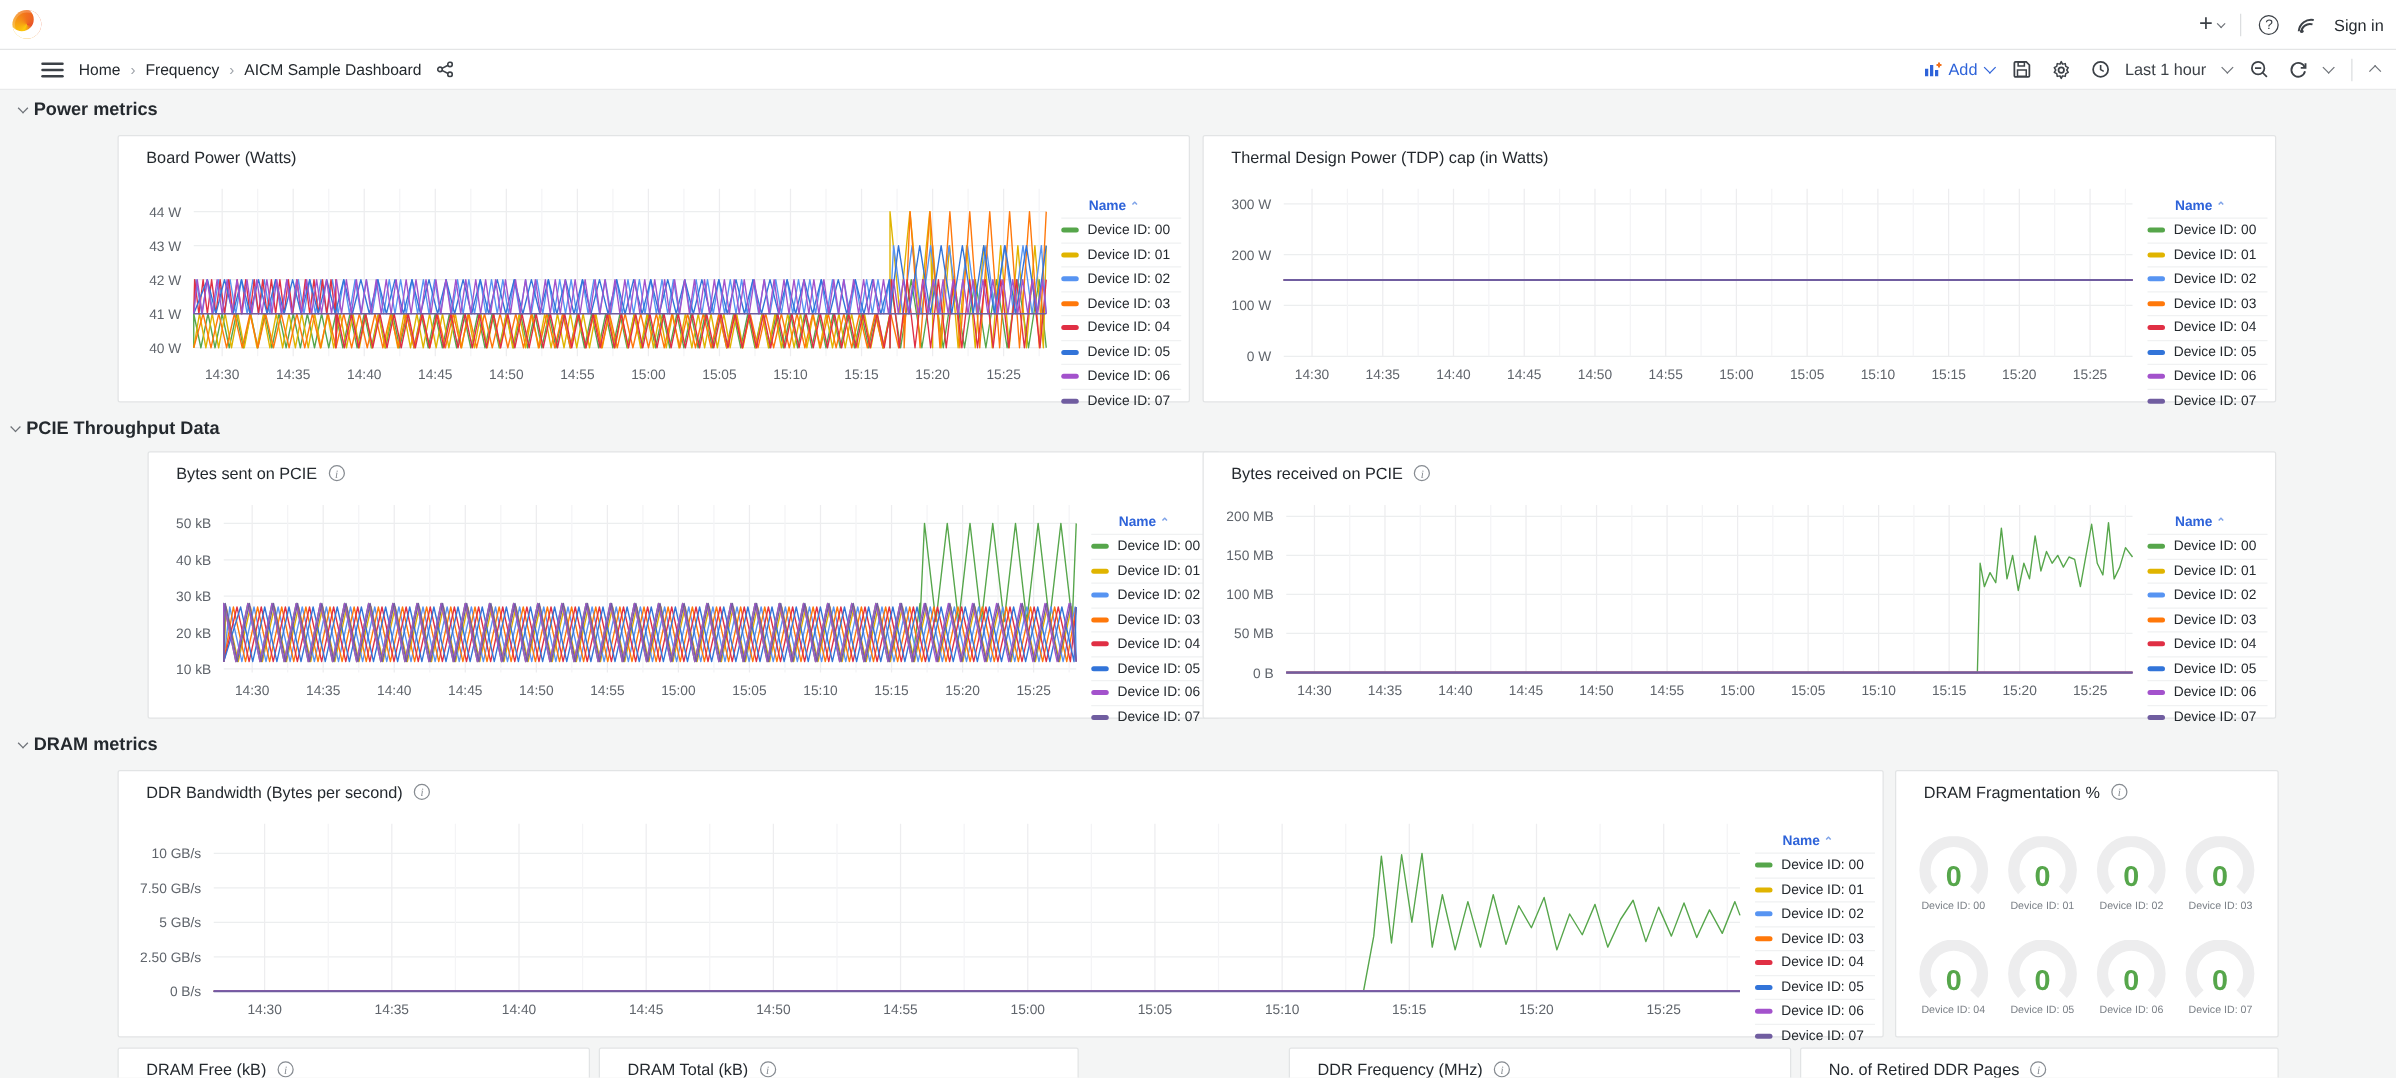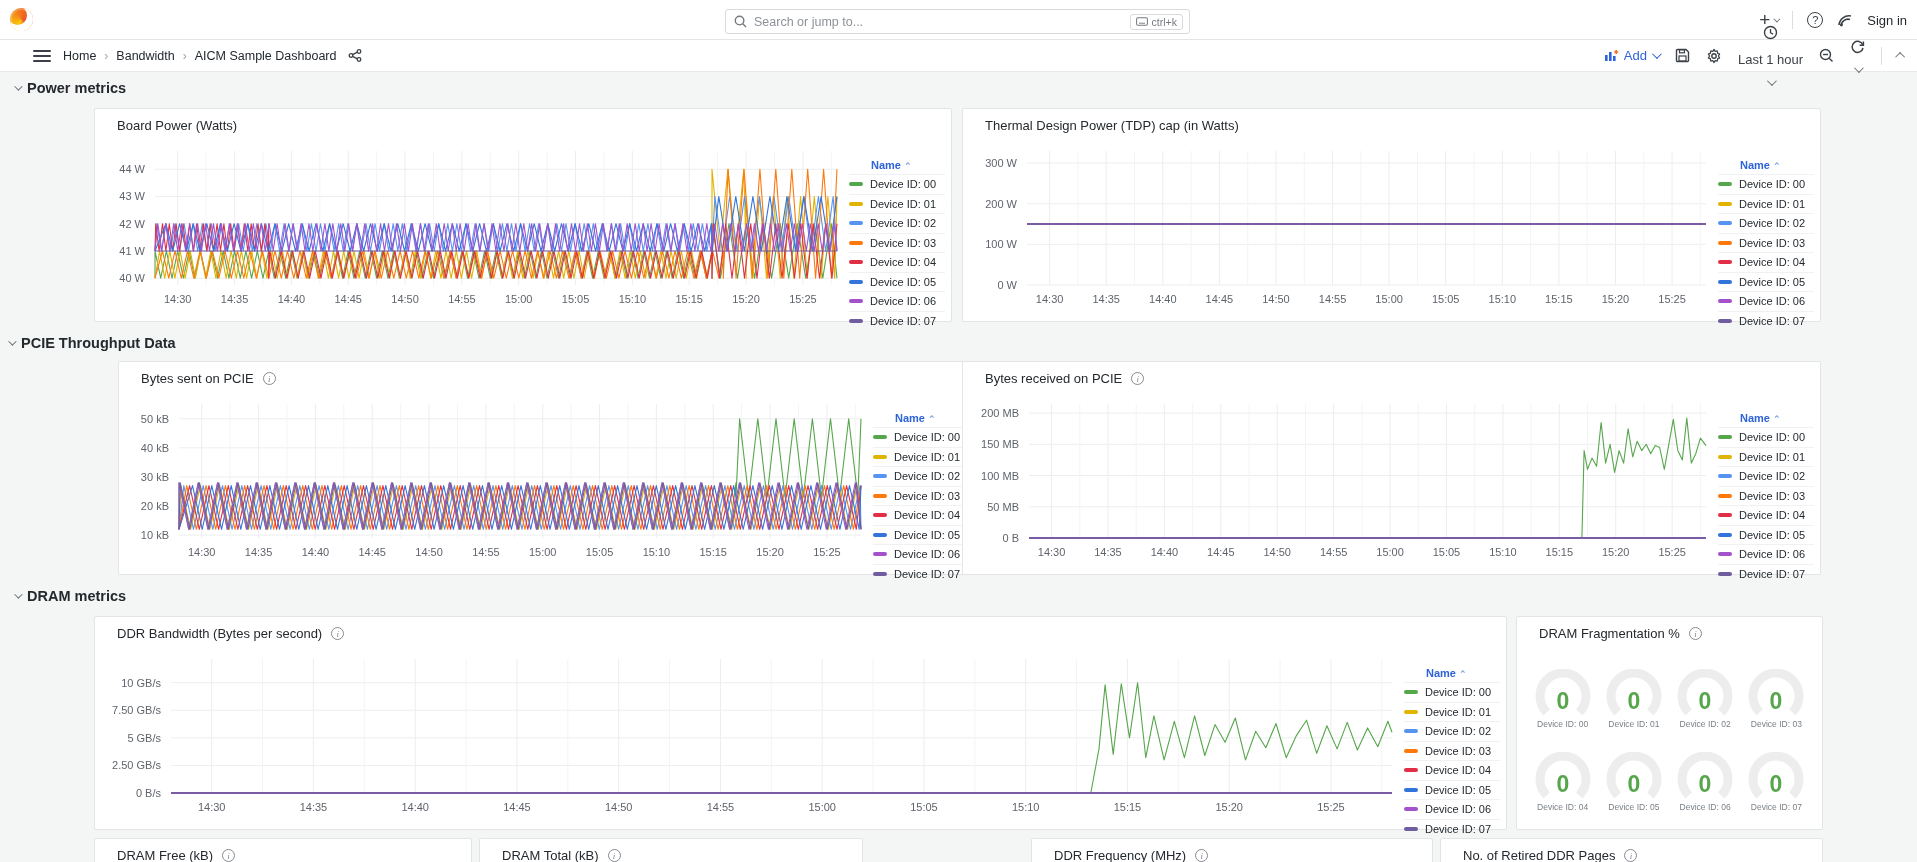--- a/index.html
+++ b/index.html
@@ -28,21 +28,21 @@
   
   .toolbar { position:absolute; left:0; top:40px; width:100%; height:32px; background:#fff; border-bottom:1px solid #e9eaeb; display:flex; align-items:center;padding-left:19px; }
   .burger { margin-left:14px; width:18px; cursor:pointer; }
   .burger div { height:2px; background:#3c4147; margin:3px 0; border-radius:1px; }
   .crumbs { display:flex; align-items:center; margin-left:12px; font-size:12.5px; gap:8px; }
   .crumb { color:#24292e; cursor:pointer; }
   .crumb-sep { color:#9fa4aa; font-size:12px; }
   .tool-right { margin-left:auto; display:flex; align-items:center; gap:16px; margin-right:12px; }
   .addbtn { display:flex; align-items:center; gap:5px; color:#2e63d9; font-size:13px; cursor:pointer; }
   .addbtn .chev { border-color:#2e63d9; }
-  .ticon { color:#3c4147; cursor:pointer; display:flex; align-items:center; gap:12px; font-size:13px;flex-direction:column; }
+  .ticon { color:#3c4147; cursor:pointer; display:flex; align-items:center; gap:12px; font-size:13px; }
   svg.mini { display:block; }
 
   
   .section-h { position:absolute; display:flex; align-items:center; gap:7px; font-size:14.5px; font-weight:700; color:#24292e; cursor:pointer; }
   .section-h .chev { width:6px; height:6px; }
 
   
   .panel { position:absolute; background:#fff; border:1px solid #e2e4e5; border-radius:2px; }
   .ptitle { position:absolute; left:22px; top:9px; font-size:13px; color:#24292e; display:flex; align-items:center; gap:9px; white-space:nowrap; }
   .info-ic { width:13px; height:13px; border:1.2px solid #868b91; border-radius:50%; color:#868b91; font-size:9px;
@@ -66,34 +66,20 @@
   text { font-family:"Liberation Sans", sans-serif; }
 </style>
 </head>
 <body>
 
 <div class="stage">
 
   <div class="tophdr">
     <div class="logo"></div>
 
-    <div class="searchbox">
-      <svg class="mini" width="13" height="13" viewBox="0 0 14 14">
-        <circle cx="6" cy="6" r="4.6" fill="none" stroke="#75797f" stroke-width="1.5"></circle>
-        <line x1="9.4" y1="9.4" x2="13" y2="13" stroke="#75797f" stroke-width="1.5"></line>
-      </svg>
-      <span class="ph">Search or jump to...</span>
-      <span class="kbd-badge">
-        <svg class="mini" width="12" height="9" viewBox="0 0 14 10">
-          <rect x="0.7" y="0.7" width="12.6" height="8.6" rx="1.5" fill="none" stroke="#757a80" stroke-width="1.2"></rect>
-          <line x1="3.5" y1="7" x2="10.5" y2="7" stroke="#757a80" stroke-width="1.1"></line>
-        </svg>
-        <span>ctrl+k</span>
-      </span>
-    </div>
 
     <div class="hdr-right">
       <span class="hdr-ic" style="font-size:19px; font-weight:300;">+<span class="chev" style="width:5px;height:5px;"></span></span>
       <span class="vdiv"></span>
       <span class="hdr-ic">
           <span class="qcircle">?</span>
         </span>
       <span class="hdr-ic">
         <svg class="mini" width="16" height="14" viewBox="0 0 16 14">
           <path d="M2 12 a10 10 0 0 1 12 -9" fill="none" stroke="#3c4147" stroke-width="1.6"></path>
@@ -107,21 +93,21 @@
 
   <div class="toolbar">
     <div class="burger">
         <div></div>
         <div></div>
         <div></div>
       </div>
     <div class="crumbs">
       <span class="crumb">Home</span>
       <span class="crumb-sep">›</span>
-      <span class="crumb">Bandwidth</span>
+      <span class="crumb">Frequency</span>
       <span class="crumb-sep">›</span>
       <span class="crumb">AICM Sample Dashboard</span>
       <svg class="mini" width="14" height="13" viewBox="0 0 14 13" style="margin-left:4px;">
         <circle cx="11" cy="2.5" r="1.8" fill="none" stroke="#3c4147" stroke-width="1.3"></circle>
         <circle cx="3" cy="6.5" r="1.8" fill="none" stroke="#3c4147" stroke-width="1.3"></circle>
         <circle cx="11" cy="10.5" r="1.8" fill="none" stroke="#3c4147" stroke-width="1.3"></circle>
         <line x1="4.6" y1="5.7" x2="9.4" y2="3.2" stroke="#3c4147" stroke-width="1.3"></line>
         <line x1="4.6" y1="7.3" x2="9.4" y2="9.8" stroke="#3c4147" stroke-width="1.3"></line>
       </svg>
     </div>

